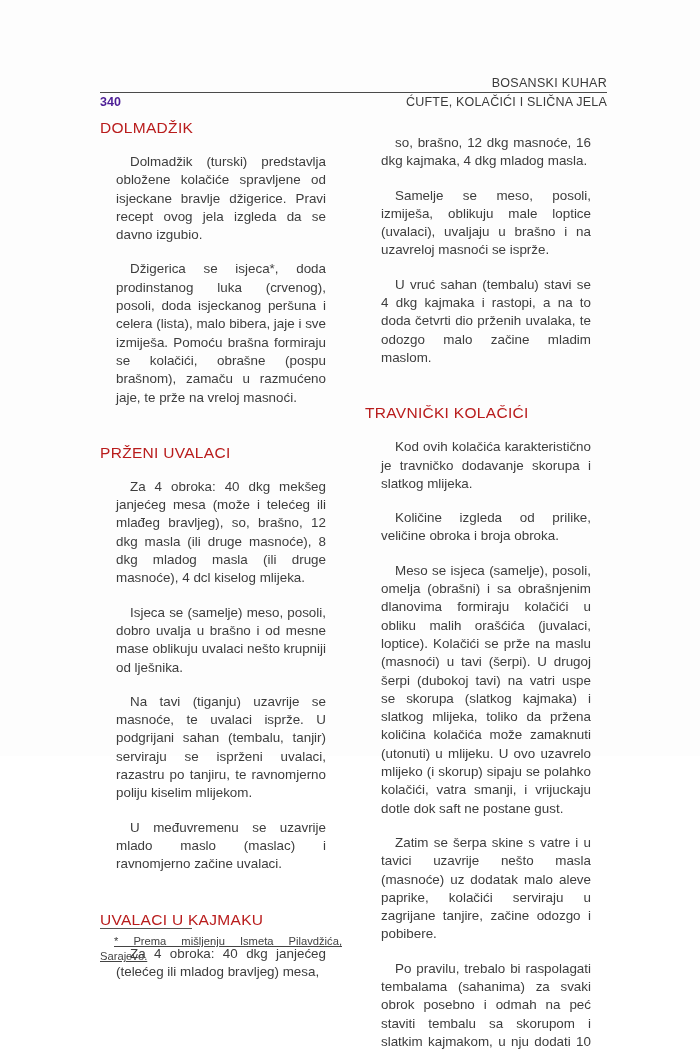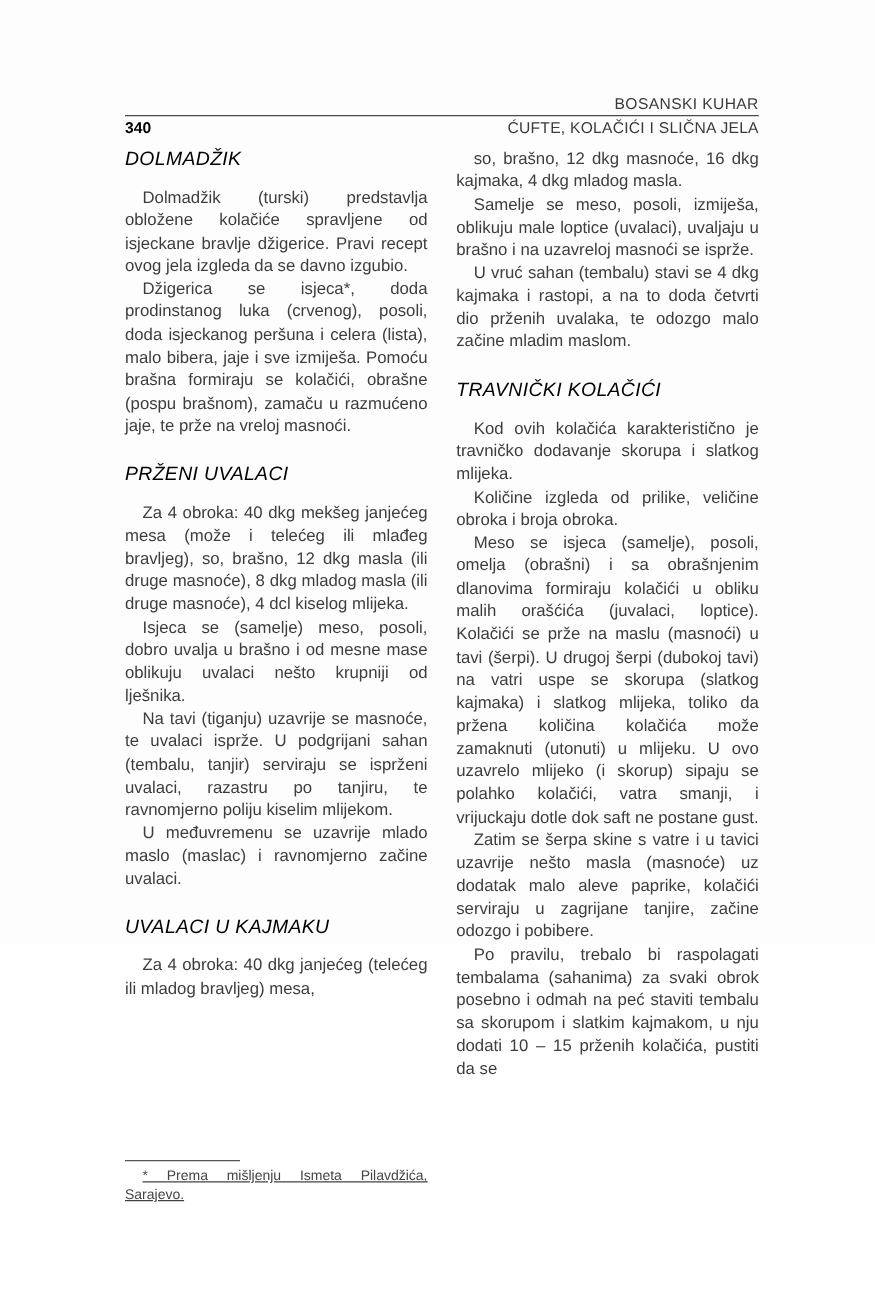--- a/index.html
+++ b/index.html
@@ -43,21 +43,21 @@
   }
   .head-row {
     display: flex;
     justify-content: space-between;
     align-items: baseline;
     margin-top: 2px;
   }
   .folio {
     font-size: 12.5px;
     font-weight: bold;
-    color: #000000;
+    color: #4c1d95;
   }
   .section-head {
     font-size: 12.5px;
     color: #3a3a3a;
     letter-spacing: .2px;
     white-space: nowrap;
     margin-left: 48px;
   }
   
   .columns {
@@ -68,27 +68,26 @@
     display: flex;
     justify-content: space-between;
   }
   .col {
     width: 242px;
   }
   h2.recipe-title {
     font-size: 15.5px;
     font-weight: normal;
     letter-spacing: .3px;
-    color: #000000;
+    color: #b91c1c;
     margin: 0 0 12px 0;
     line-height: 19px;
-    font-style: italic;
   }
   .col p {
-    margin: 0;
+    margin: 16px;
     font-size: 13.4px;
     line-height: 18.3px;
     text-align: justify;
     text-justify: inter-word;
     text-indent: 14px;
     color: #3d3d3d;
     hyphens: manual;
   }
   .spacer-before-title {
     height: 20px;

